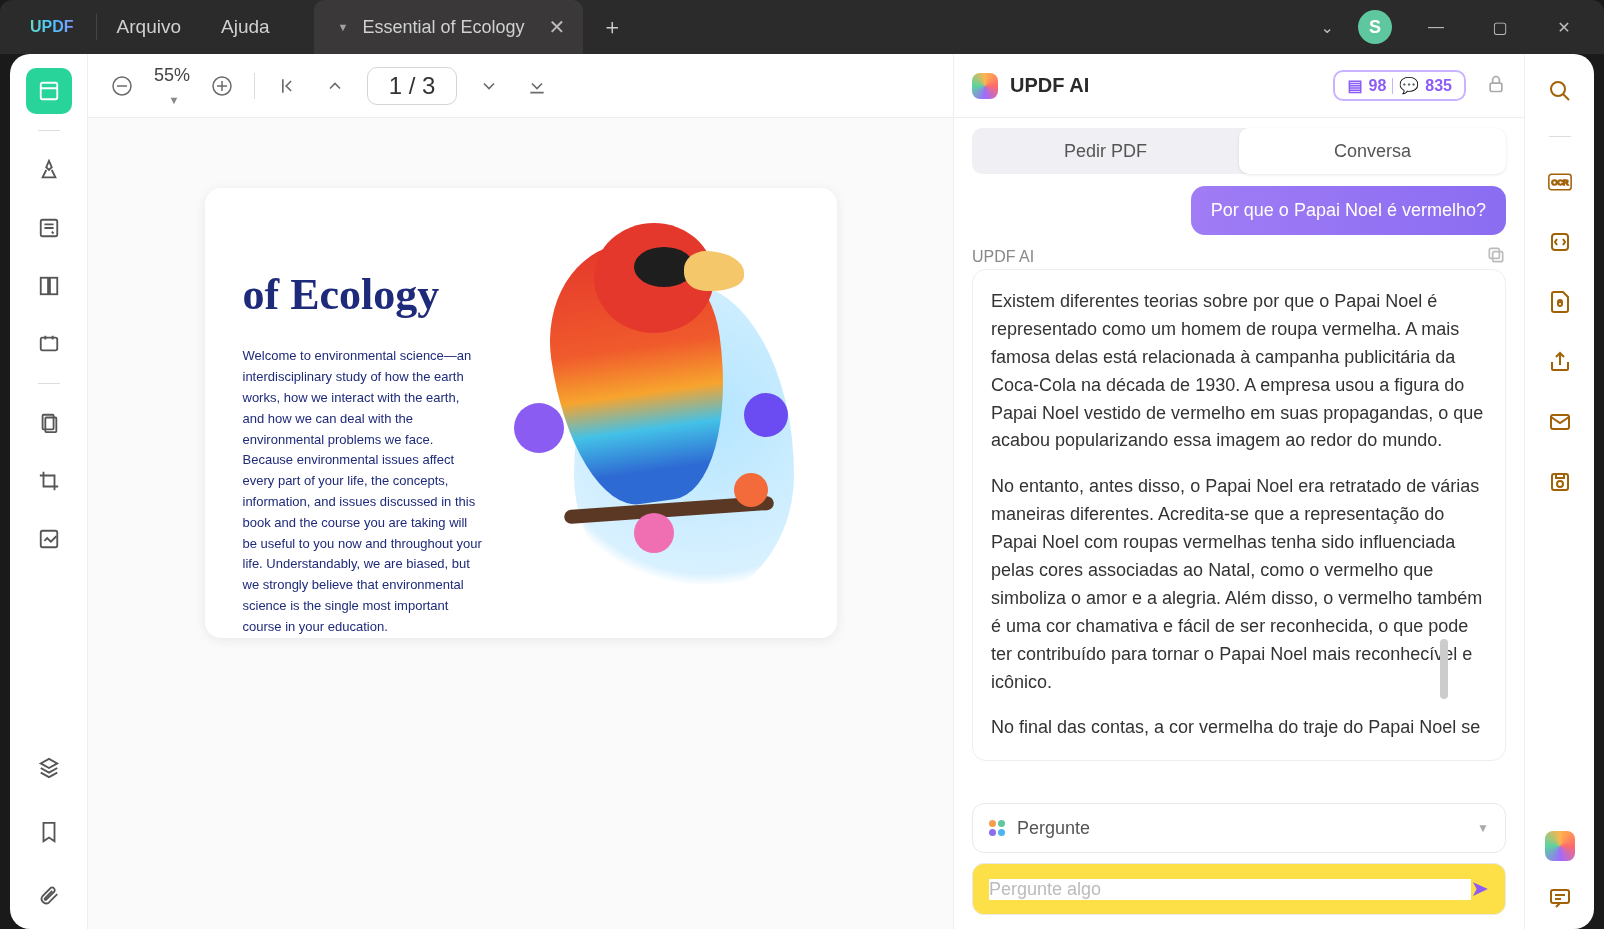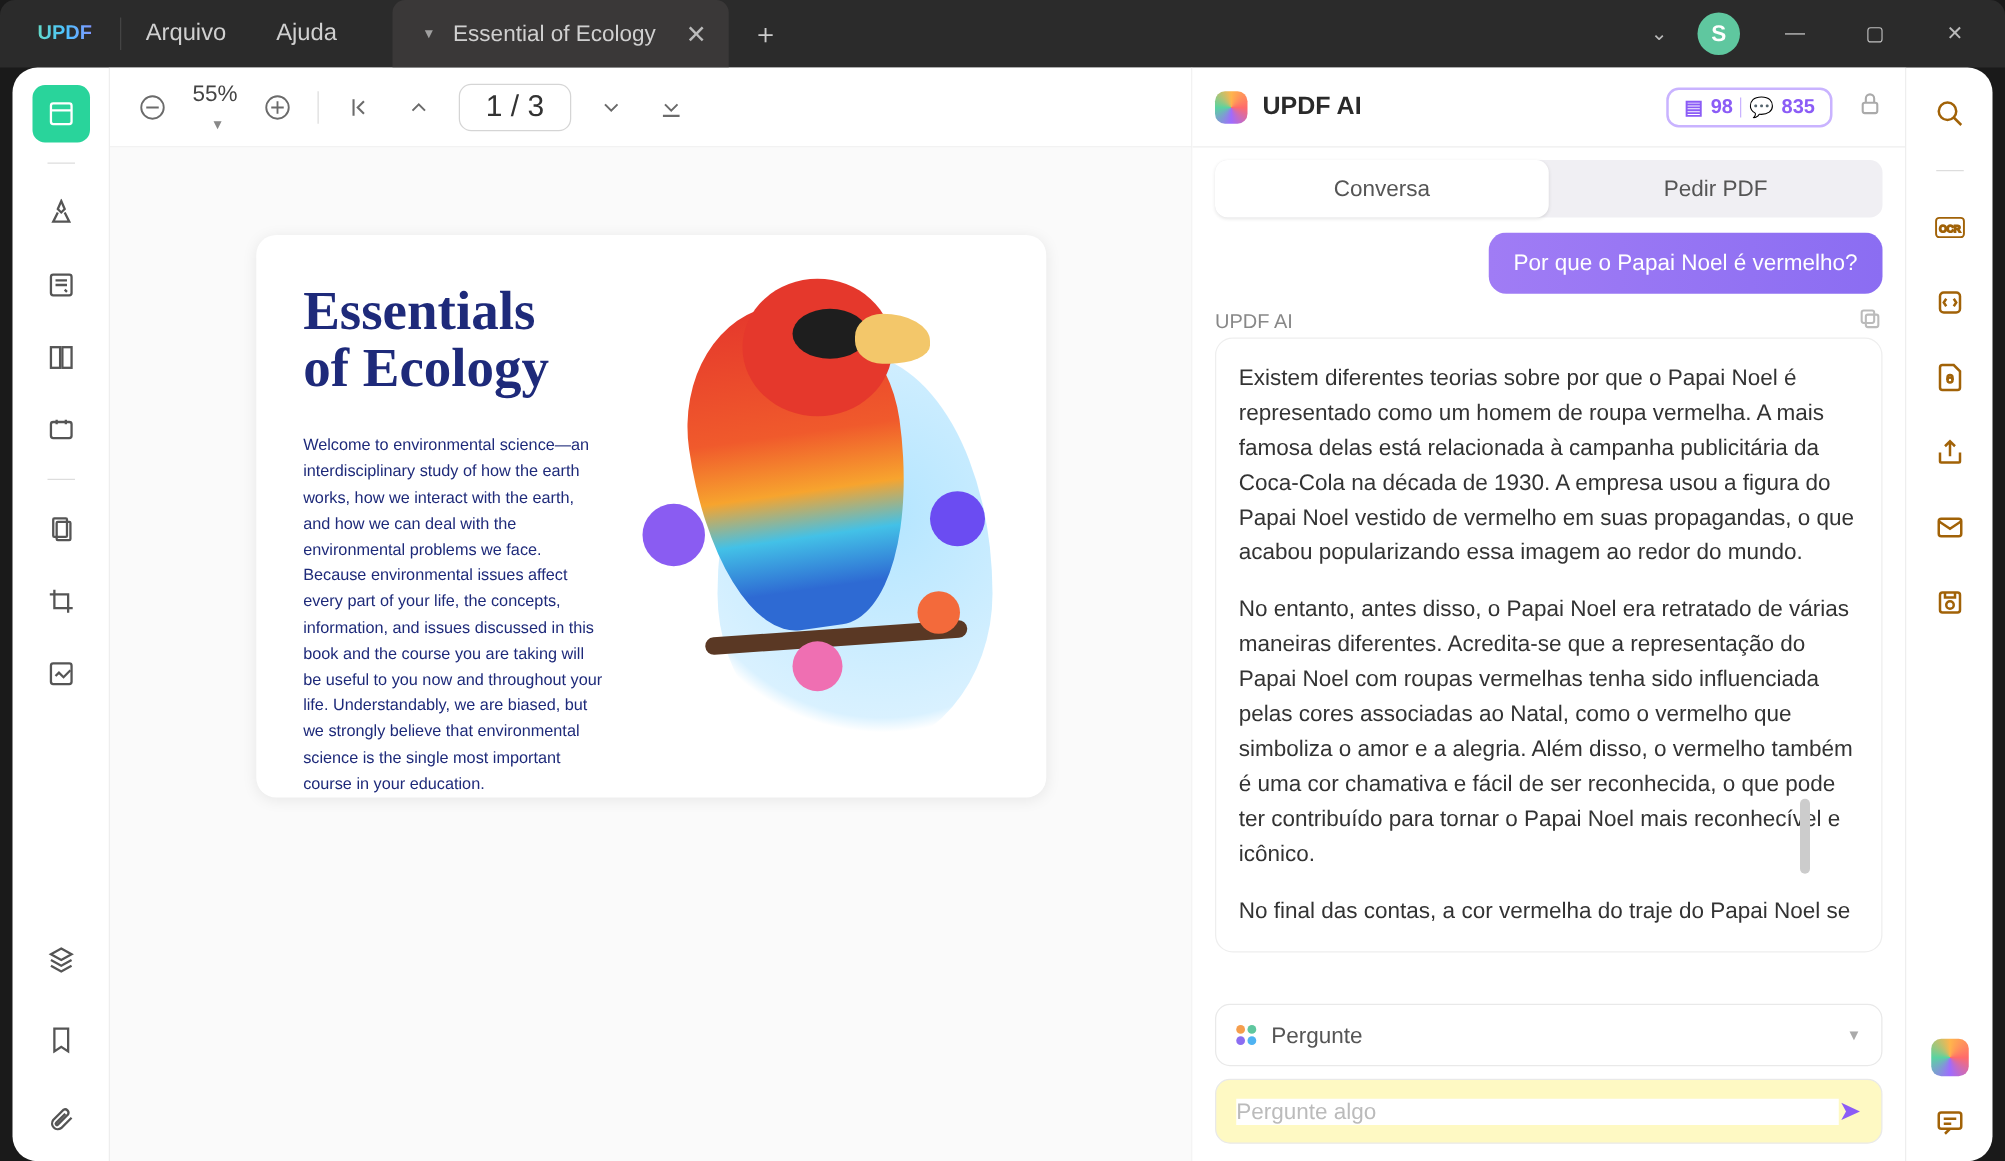--- a/index.html
+++ b/index.html
@@ -303,21 +303,21 @@
     .solicit-icon {
       display:grid; grid-template-columns:1fr 1fr; gap:2px;
     }
     .solicit-icon span { width:7px;height:7px;border-radius:50%; }
     .solicit-icon span:nth-child(1){background:#f59e4d;}
     .solicit-icon span:nth-child(2){background:#5fc79f;}
     .solicit-icon span:nth-child(3){background:#8b6df2;}
     .solicit-icon span:nth-child(4){background:#4fb3f2;}
     .solicit-dd { margin-left:auto; color:#aaa; font-size:12px; }
     .ask-input {
-      background:#fef9c3;
+      background:#fde047;
       border:1px solid #e9e9e9;
       border-radius:12px;
       height:52px;
       display:flex;
       align-items:center;
       padding:0 16px;
     }
     .ask-input input {
       flex:1; border:none; outline:none;
       font-size:18px; color:#333;
@@ -482,21 +482,21 @@
       <div class="tb-icon">
           <svg width="20" height="20" viewBox="0 0 24 24" fill="none" stroke="currentColor" stroke-width="2">
             <path d="M6 9l6 6 6-6M4 20h16"></path>
           </svg>
         </div>
     </div>
     <div class="doc-area">
       <div class="page">
         <div class="page-text">
           <div class="page-title">
-            <span>Essentials</span><br>
+            <br>
             <span>of Ecology</span>
           </div>
           <div class="page-body">Welcome to environmental science—an interdisciplinary study of how the earth works, how we interact with the earth, and how we can deal with the environmental problems we face. Because environmental issues affect every part of your life, the concepts, information, and issues discussed in this book and the course you are taking will be useful to you now and throughout your life. Understandably, we are biased, but we strongly believe that environmental science is the single most important course in your education.</div>
         </div>
         <div class="page-art">
           <div class="parrot-blob">
             <div class="blob-bg"></div>
             <div class="flower f1"></div>
             <div class="flower f3"></div>
             <div class="branch"></div>
@@ -524,22 +524,22 @@
         <span>835</span>
       </div>
       <div class="lock-icon">
         <svg width="20" height="20" viewBox="0 0 24 24" fill="none" stroke="currentColor" stroke-width="2">
             <rect x="5" y="11" width="14" height="10" rx="2"></rect>
             <path d="M8 11V7a4 4 0 018 0v4"></path>
           </svg>
       </div>
     </div>
     <div class="ai-tabs">
+      <div class="ai-tab">Pedir PDF</div>
       <div class="ai-tab active">Conversa</div>
-      <div class="ai-tab">Pedir PDF</div>
     </div>
     <div class="ai-body">
       <div class="user-bubble">Por que o Papai Noel é vermelho?</div>
       <div class="ai-label-row">
         <span>UPDF AI</span>
         <span class="copy-icon">
           <svg width="20" height="20" viewBox="0 0 24 24" fill="none" stroke="currentColor" stroke-width="2">
               <rect x="8" y="8" width="12" height="12" rx="2"></rect>
               <rect x="4" y="4" width="12" height="12" rx="2"></rect>
             </svg>

